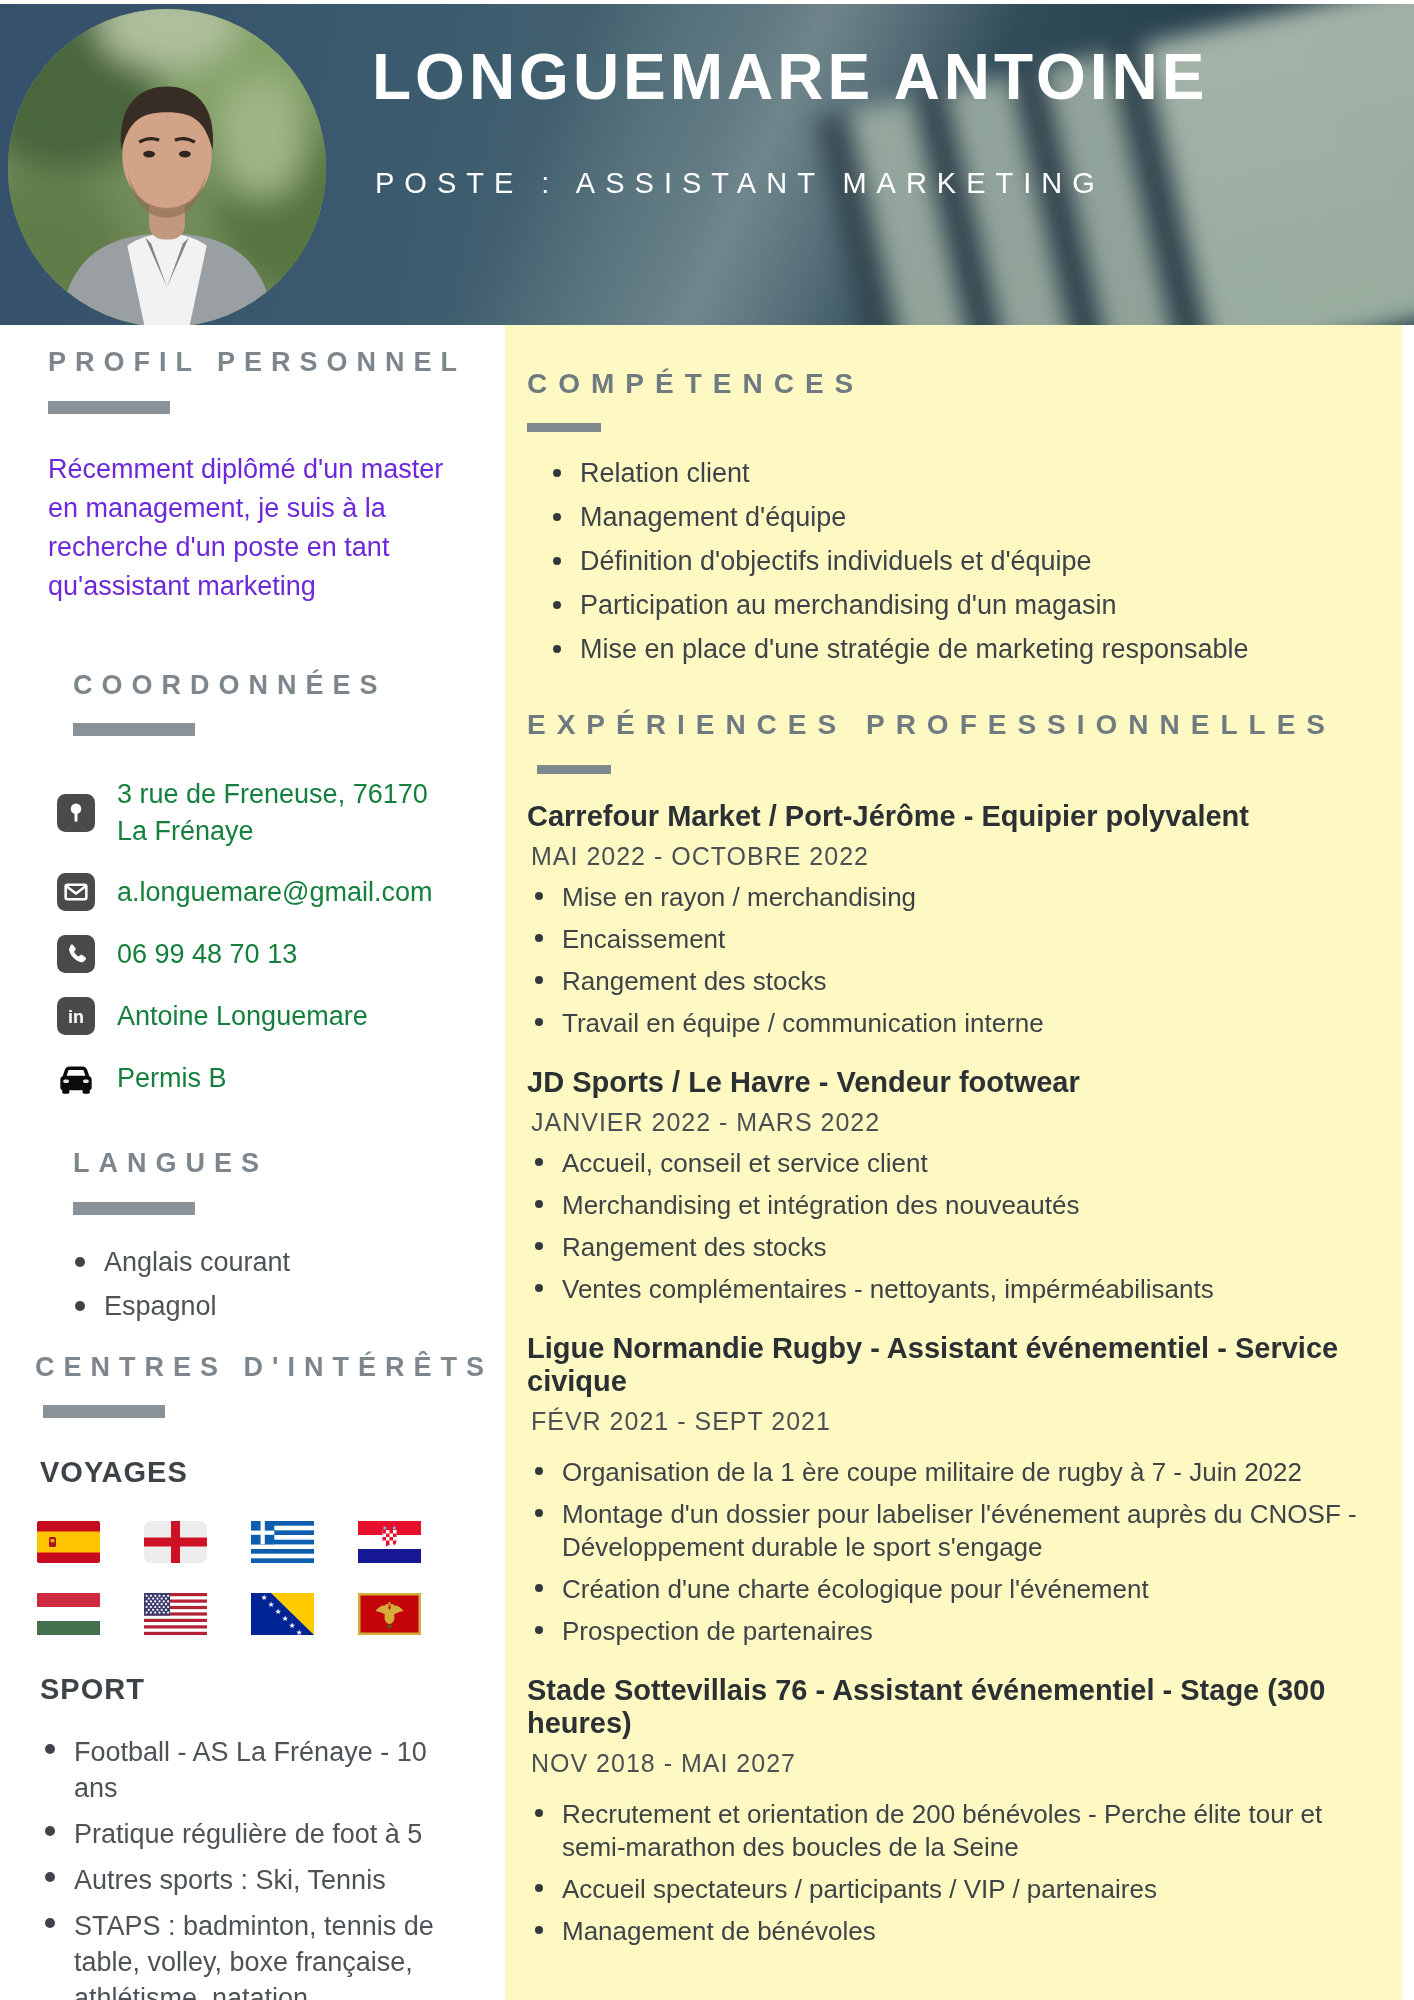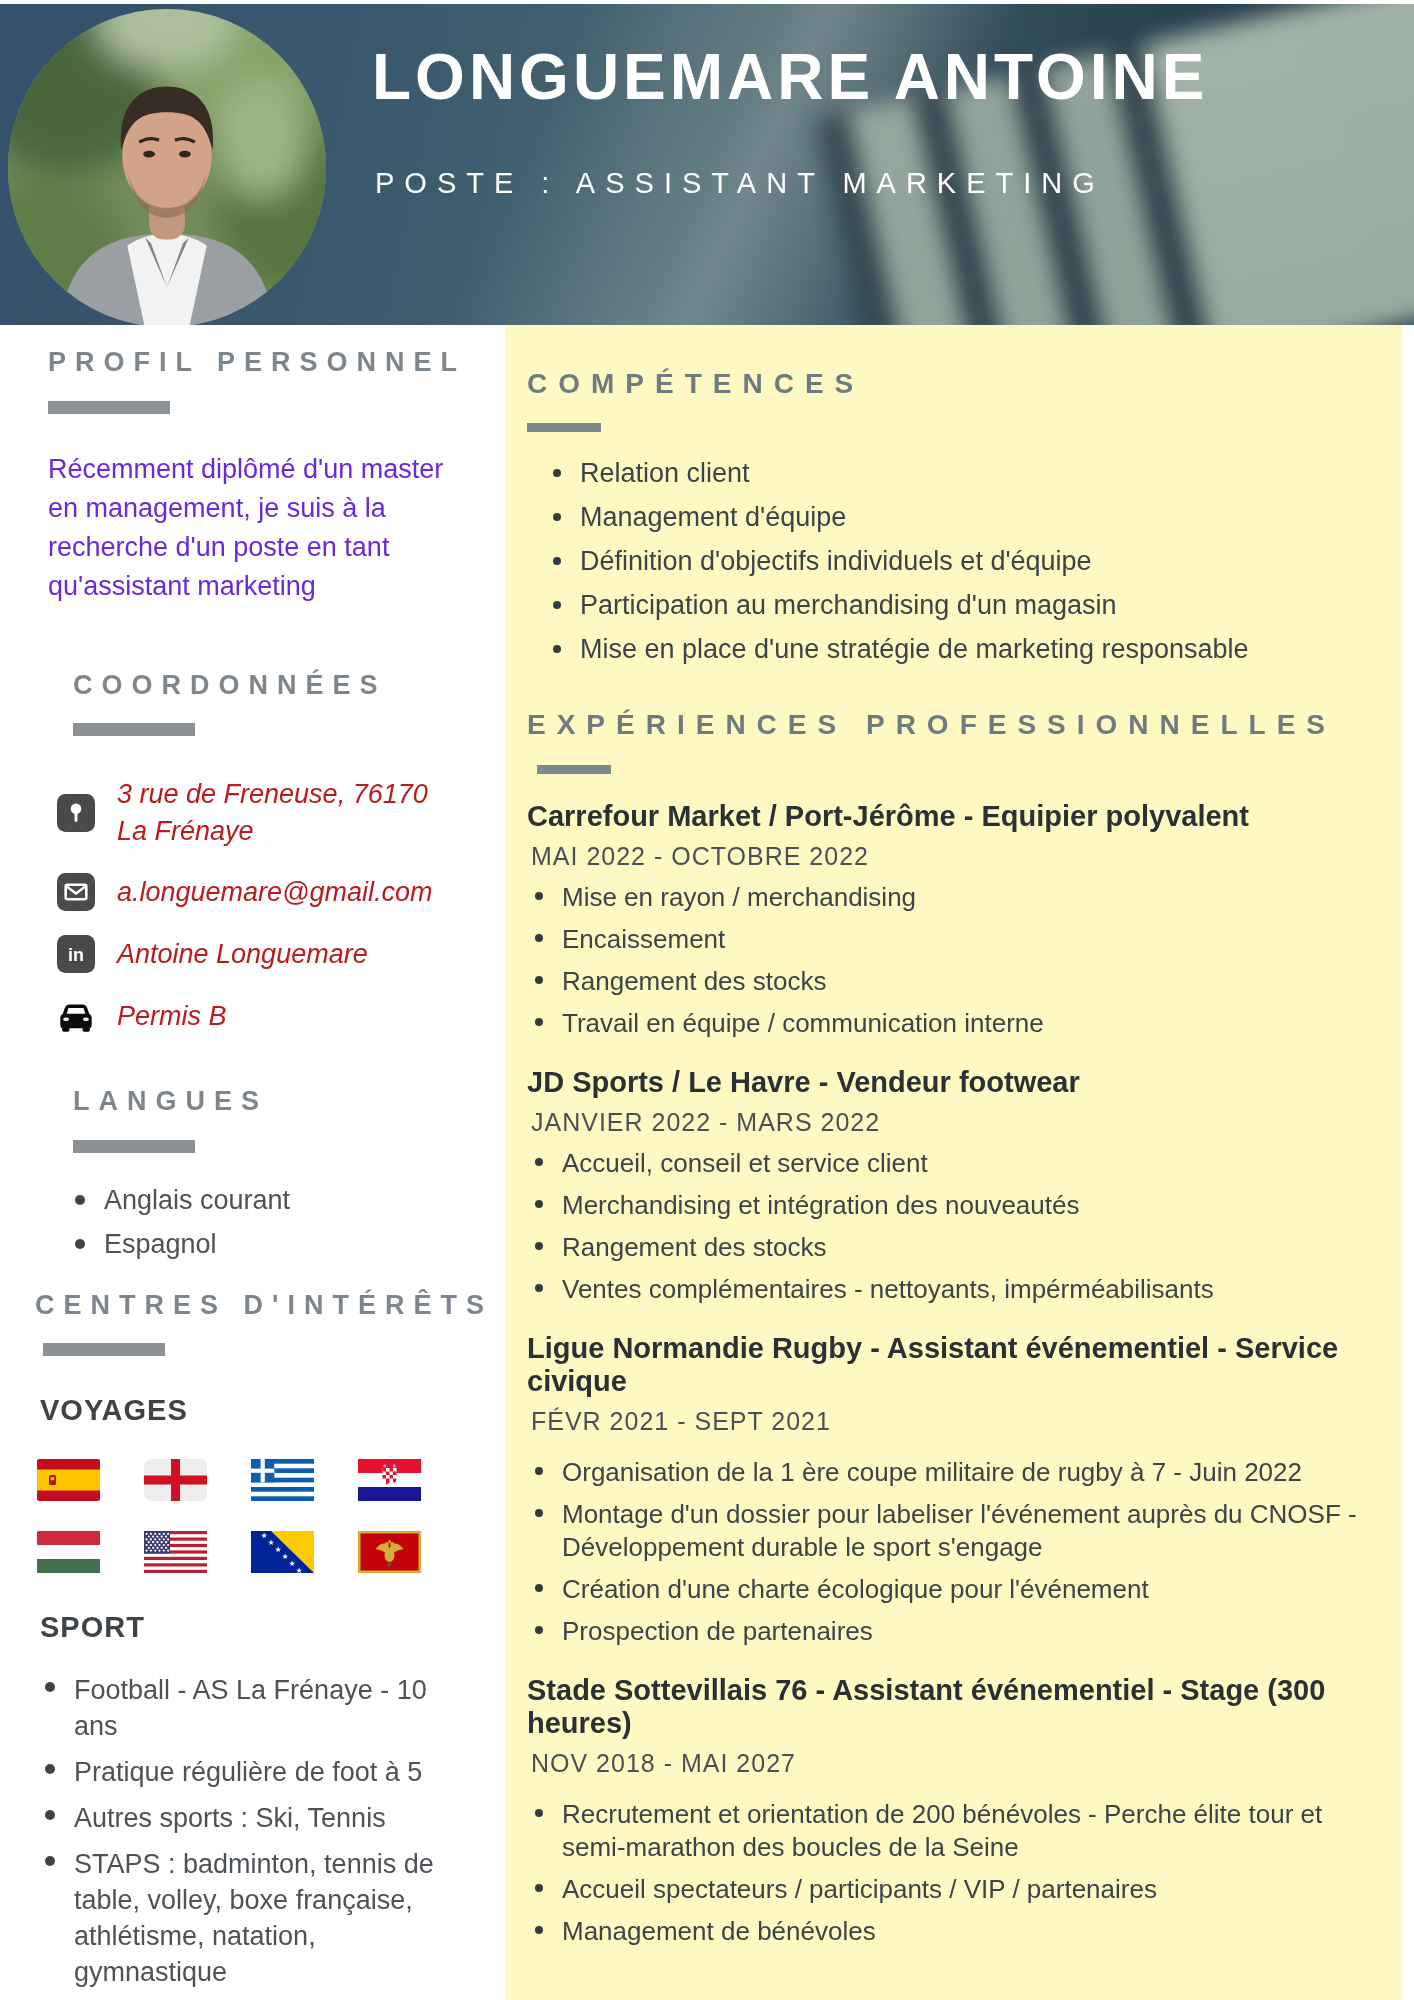--- a/index.html
+++ b/index.html
@@ -34,21 +34,21 @@
   
   .lsec-h{color:#7e868d;font-weight:700;font-size:27px;letter-spacing:9px;}
   .lbar{height:13px;width:122px;background:#8b9297;margin-top:13px;}
   .sec-profil{margin:22px 0 0 48px;}
   .profile-text{margin:36px 16px 0 48px;width:402px;font-size:27px;line-height:39px;color:#6d28d9;}
   .sec-coord{margin:64px 0 0 73px;}
   .contact{margin:40px 0 0 57px;list-style:none;padding:0;}
   .contact-row{display:flex;align-items:center;margin-bottom:23px;}
   .contact-row .cicon{width:38px;height:39px;flex:0 0 38px;}
   .contact-row .cicon svg{width:38px;height:38px;display:block;}
-  .contact-row .txt{margin-left:22px;font-size:27px;color:#b91c1c;max-width:330px;line-height:37px;font-style:italic;}
+  .contact-row .txt{margin-left:22px;font-size:27px;color:#15803d;max-width:330px;line-height:37px;}
   .sec-langues{margin:50px 0 0 73px;}
   .lang-list{margin:32px 0 0 75px;list-style:none;padding:0;}
   .dot-item{position:relative;padding-left:29px;font-size:27px;color:#4d5257;margin-bottom:13px;}
   .dot-item::before{content:"";position:absolute;left:0;top:10px;width:10px;height:10px;border-radius:50%;background:#3f444a;}
   .sec-centres{margin:30px 0 0 35px;}
   .sec-centres .lbar{margin-left:8px;}
   .sub-label{margin:38px 0 0 40px;font-size:29px;font-weight:700;color:#3e4348;letter-spacing:1px;}
   .flags{margin:32px 0 0 37px;display:grid;grid-template-columns:repeat(4,107px);row-gap:30px;}
   .flag{width:63px;height:42px;}
   .flag svg{width:63px;height:42px;display:block;}
@@ -140,20 +140,29 @@
           </li>
           <li class="contact-row">
             <span class="cicon">
               <svg viewBox="0 0 36 36">
                 <rect width="36" height="36" rx="8" fill="#4a4a4a"></rect>
                 <rect x="8.2" y="11.2" width="19.6" height="13.6" rx="1.6" fill="none" stroke="#fff" stroke-width="2.4"></rect>
                 <path d="M9.5 13 18 19.4 26.5 13" fill="none" stroke="#fff" stroke-width="2.4" stroke-linecap="round" stroke-linejoin="round"></path>
               </svg>
             </span>
             <span class="txt">a.longuemare@gmail.com</span>
+          </li>
+          <li class="contact-row">
+            <span class="cicon">
+              <svg viewBox="0 0 36 36">
+                <rect width="36" height="36" rx="8" fill="#4a4a4a"></rect>
+                <path fill="#fff" d="M12.9 9.4c.7-.7 1.9-.6 2.5.2l2 2.8c.5.7.4 1.6-.2 2.2l-1.2 1.2c1 2 2.6 3.6 4.6 4.6l1.2-1.2c.6-.6 1.5-.7 2.2-.2l2.8 2c.8.6.9 1.8.2 2.5l-1.4 1.4c-.8.8-2 1.1-3 .8-5.3-1.6-9.5-5.8-11.1-11.1-.3-1 0-2.2.8-3z"></path>
+              </svg>
+            </span>
+            <span class="txt">06 99 48 70 13</span>
           </li>
           <li class="contact-row">
             <span class="cicon">
               <svg viewBox="0 0 36 36">
                 <rect width="36" height="36" rx="8" fill="#4a4a4a"></rect>
                 <text x="18" y="24.5" text-anchor="middle" font-size="17" font-weight="bold" fill="#fff" font-family="Liberation Sans, sans-serif">in</text>
               </svg>
             </span>
             <span class="txt">Antoine Longuemare</span>
           </li>

